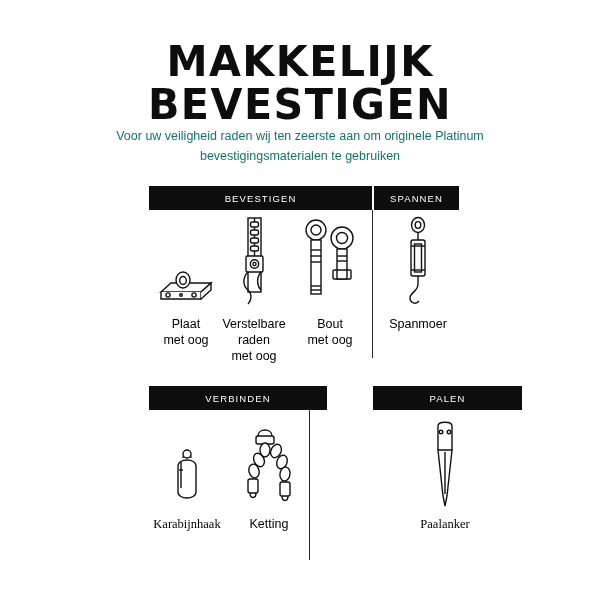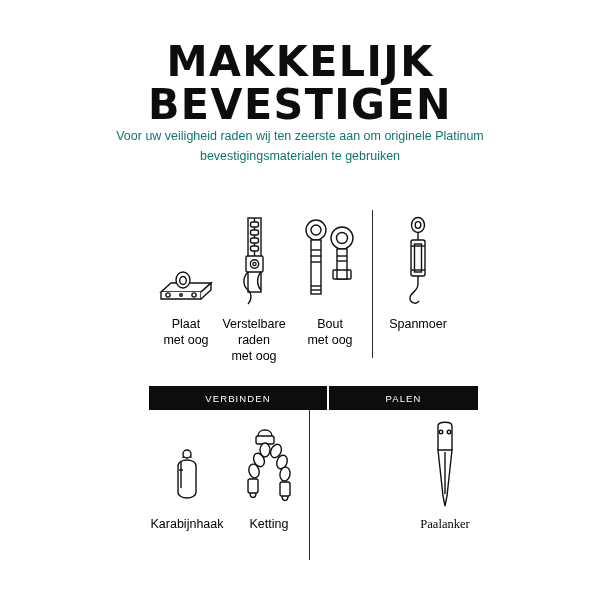--- a/index.html
+++ b/index.html
@@ -72,21 +72,21 @@
   }
 
   
   #banner-row-1 { top: 186px; left: 149px; }
   #banner-bevestigen { width: 223px; }
   #banner-spannen { width: 85px; }
 
   
   #banner-row-2 { top: 386px; left: 149px; }
   #banner-verbinden { width: 178px; }
-  #banner-palen { width: 149px; }
+  #banner-palen { width: 149px; margin-left: 44px; }
 
   
   .divider {
     position: absolute;
     width: 1px;
     background: #2a2a2a;
   }
   #divider-1 { top: 210px; left: 372px; height: 148px; }
   #divider-2 { top: 410px; left: 309px; height: 150px; }
 
@@ -109,36 +109,41 @@
     white-space: pre-line;
   }
 
   
   #item-plaat       { top: 216px; left: 148px;  width: 76px; }
   #item-rails       { top: 216px; left: 213px;  width: 82px; }
   #item-bout        { top: 216px; left: 292px;  width: 76px; }
   #item-spanmoer    { top: 216px; left: 378px;  width: 80px; }
 
   
-  #item-karabijn    { top: 416px; left: 138px;  width: 98px; }
+  #item-karabijn    { top: 416px; left: 138px;  width: 98px; font-family: Liberation Serif, serif; }
   #item-ketting     { top: 416px; left: 228px;  width: 82px; }
   #item-paalflex    { top: 416px; left: 312px;  width: 98px; }
   #item-paalanker   { top: 416px; left: 402px;  width: 86px; font-family: Liberation Serif, serif; }
 
   svg { display: block; }
 </style>
 </head>
 <body>
 
 <div class="page">
 
   <div class="title">MAKKELIJK BEVESTIGEN</div>
 
   <div class="subtitle">Voor uw veiligheid raden wij ten zeerste aan om originele Platinum bevestigingsmaterialen te gebruiken</div>
 
+  <div class="banner-row" id="banner-row-1">
+    <div class="banner" id="banner-bevestigen">BEVESTIGEN</div>
+    <div class="banner-gap"></div>
+    <div class="banner" id="banner-spannen">SPANNEN</div>
+  </div>
 
   <div class="divider" id="divider-1"></div>
 
   <div class="item" id="item-plaat">
     <div class="item-art">
       <svg width="62" height="40" viewBox="0 0 62 40">
         <g fill="none" stroke="#111" stroke-width="1.4">
 
           <path d="M6 24 L16 15 L56 15 L46 24 Z" fill="#fff"></path>
           <path d="M6 24 L6 31 L46 31 L46 24" fill="#fff"></path>

